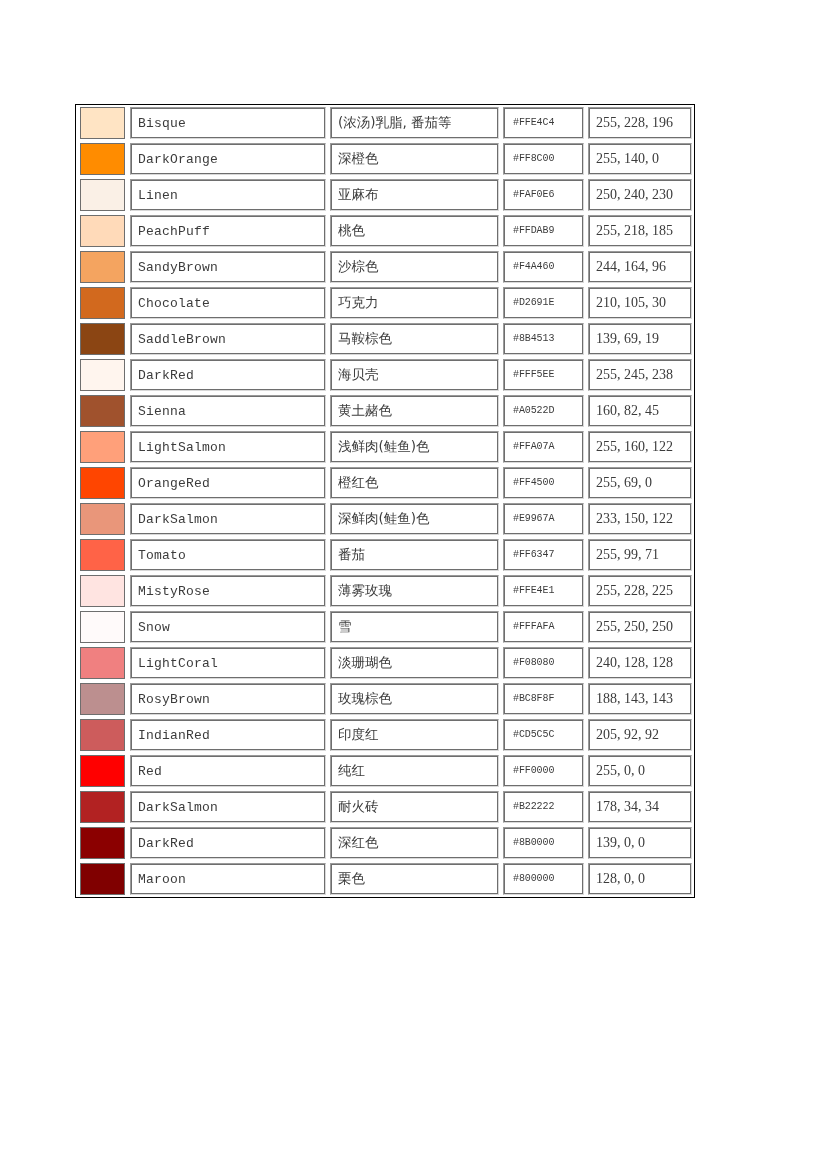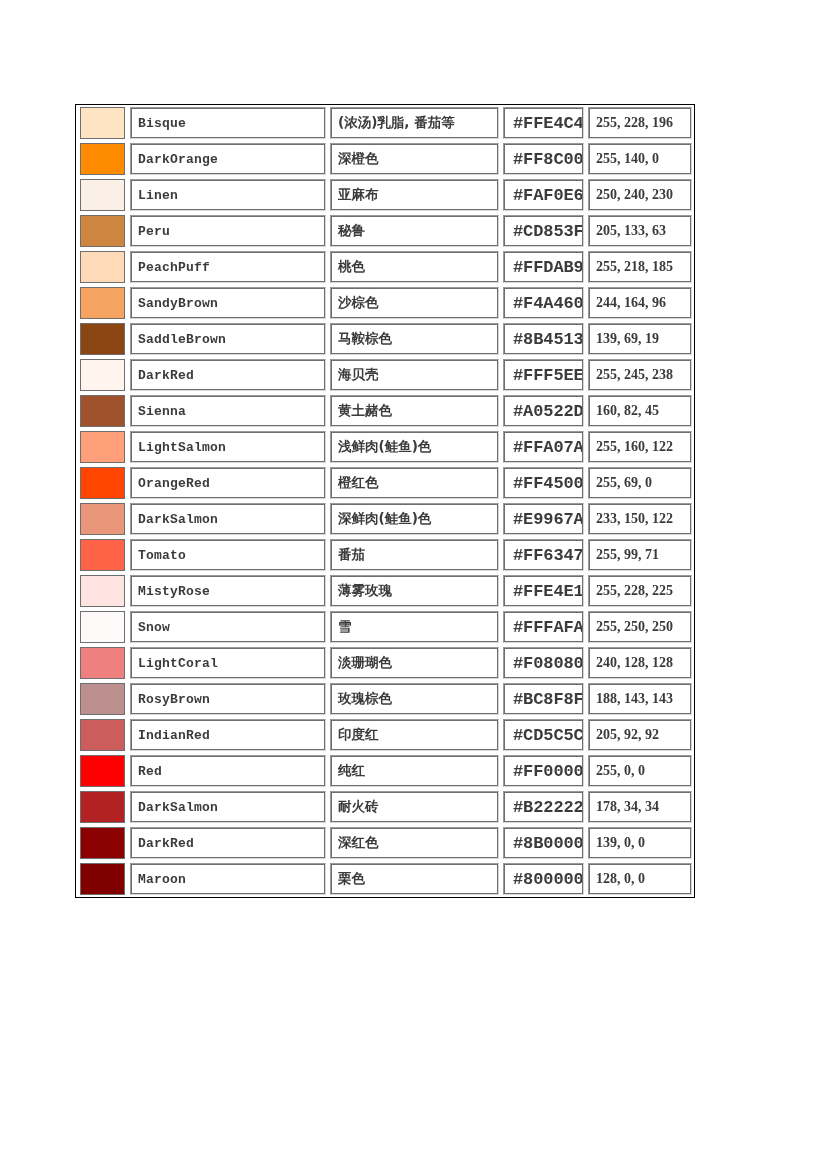--- a/index.html
+++ b/index.html
@@ -12,21 +12,20 @@
     height: 1170px;
     position: relative;
     font-family: "Liberation Serif", "DejaVu Serif", serif;
     overflow: hidden;
   }
   #color-table-wrap {
     position: absolute;
     left: 75px;
     top: 104px;
     width: 642px;
-    font-weight: bold;
   }
   table.color-table {
     border-collapse: separate;
     border-spacing: 0;
     border: 1px solid #000000;
     background: #ffffff;
     width: 620px;
     table-layout: fixed;
   }
   table.color-table td {
@@ -71,21 +70,21 @@
     font-family: "Liberation Mono", "DejaVu Sans Mono", monospace;
     font-size: 13px;
     letter-spacing: 0.2px;
   }
   .cn-txt {
     font-family: "DejaVu Sans", "Liberation Sans", sans-serif;
     font-size: 13.5px;
   }
   .hex-txt {
     font-family: "Liberation Mono", "DejaVu Sans Mono", monospace;
-    font-size: 17px;
+    font-size: 10px;
     letter-spacing: -0.1px;
     padding-left: 8px;
   }
   .rgb-txt {
     font-family: "Liberation Serif", "DejaVu Serif", serif;
     font-size: 14px;
   }
 </style>
 </head>
 <body>
@@ -163,45 +162,20 @@
             </div>
           </td>
           <td class="col-rgb">
             <div class="cellbox">
               <span class="txt rgb-txt">250, 240, 230</span>
             </div>
           </td>
         </tr>
         <tr>
           <td class="col-swatch">
-            <div class="swatchbox" style="background: rgb(205, 133, 63);"></div>
-          </td>
-          <td class="col-name">
-            <div class="cellbox">
-              <span class="txt name-txt">Peru</span>
-            </div>
-          </td>
-          <td class="col-cn">
-            <div class="cellbox">
-              <span class="txt cn-txt">秘鲁</span>
-            </div>
-          </td>
-          <td class="col-hex">
-            <div class="cellbox">
-              <span class="txt hex-txt">#CD853F</span>
-            </div>
-          </td>
-          <td class="col-rgb">
-            <div class="cellbox">
-              <span class="txt rgb-txt">205, 133, 63</span>
-            </div>
-          </td>
-        </tr>
-        <tr>
-          <td class="col-swatch">
             <div class="swatchbox" style="background: rgb(255, 218, 185);"></div>
           </td>
           <td class="col-name">
             <div class="cellbox">
               <span class="txt name-txt">PeachPuff</span>
             </div>
           </td>
           <td class="col-cn">
             <div class="cellbox">
               <span class="txt cn-txt">桃色</span>
@@ -233,20 +207,45 @@
             </div>
           </td>
           <td class="col-hex">
             <div class="cellbox">
               <span class="txt hex-txt">#F4A460</span>
             </div>
           </td>
           <td class="col-rgb">
             <div class="cellbox">
               <span class="txt rgb-txt">244, 164, 96</span>
+            </div>
+          </td>
+        </tr>
+        <tr>
+          <td class="col-swatch">
+            <div class="swatchbox" style="background: rgb(210, 105, 30);"></div>
+          </td>
+          <td class="col-name">
+            <div class="cellbox">
+              <span class="txt name-txt">Chocolate</span>
+            </div>
+          </td>
+          <td class="col-cn">
+            <div class="cellbox">
+              <span class="txt cn-txt">巧克力</span>
+            </div>
+          </td>
+          <td class="col-hex">
+            <div class="cellbox">
+              <span class="txt hex-txt">#D2691E</span>
+            </div>
+          </td>
+          <td class="col-rgb">
+            <div class="cellbox">
+              <span class="txt rgb-txt">210, 105, 30</span>
             </div>
           </td>
         </tr>
         <tr>
           <td class="col-swatch">
             <div class="swatchbox" style="background: rgb(139, 69, 19);"></div>
           </td>
           <td class="col-name">
             <div class="cellbox">
               <span class="txt name-txt">SaddleBrown</span>

